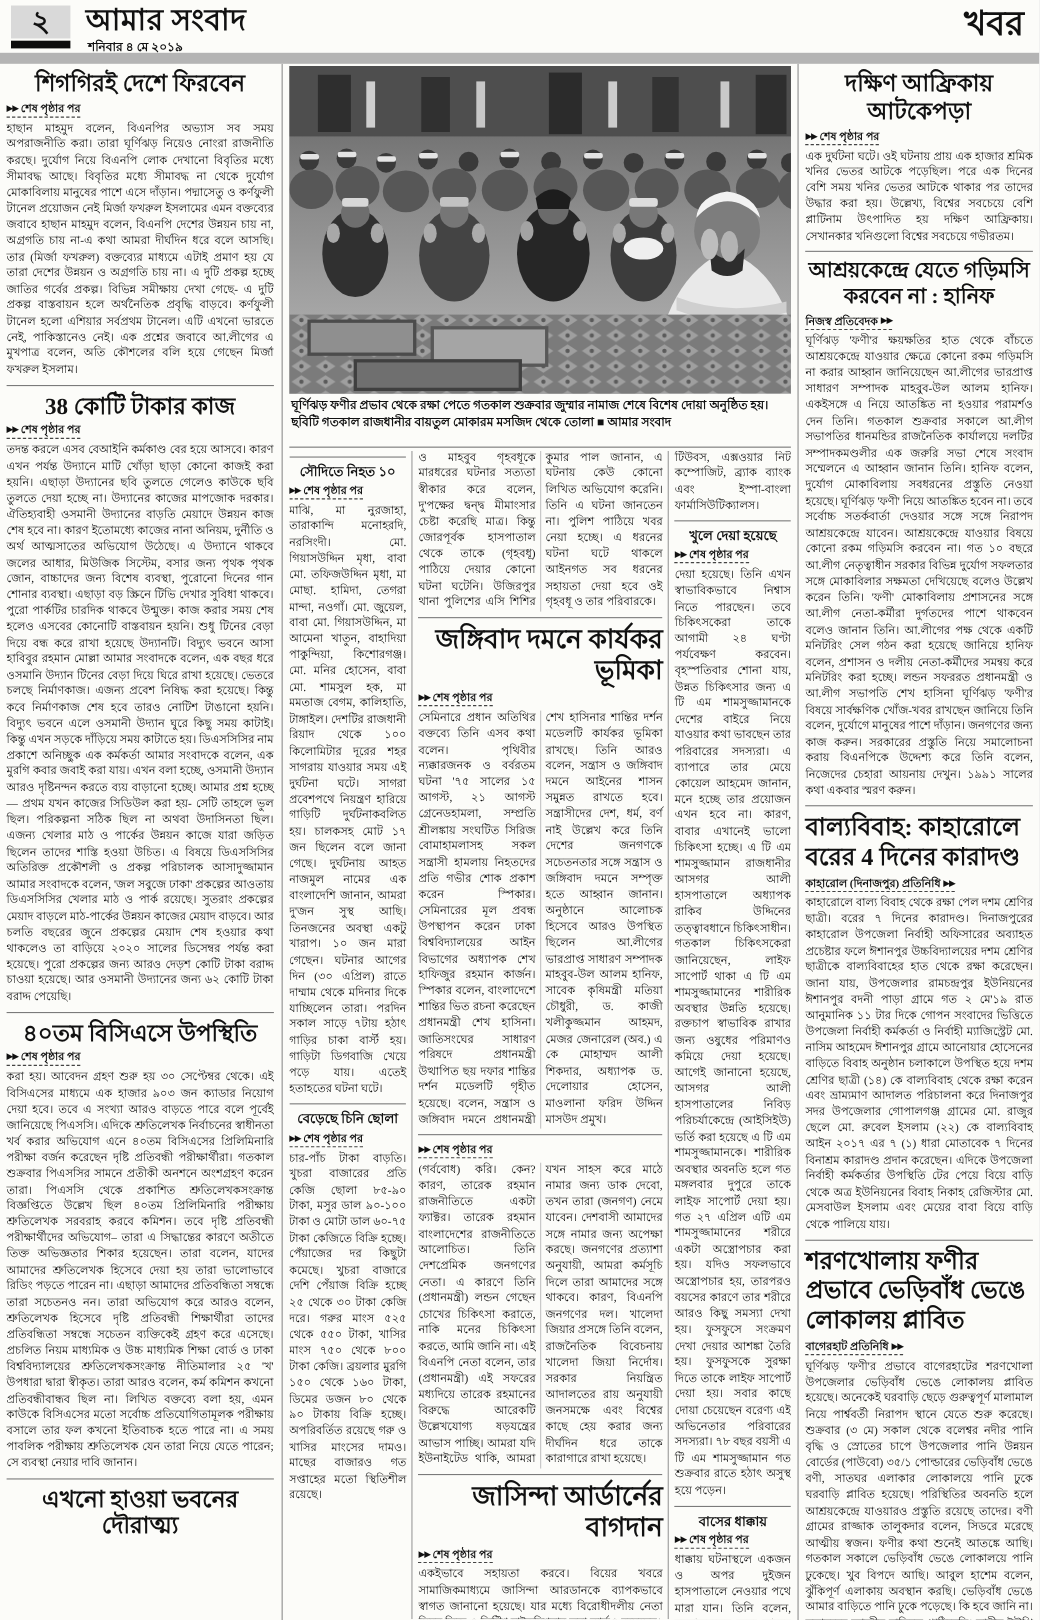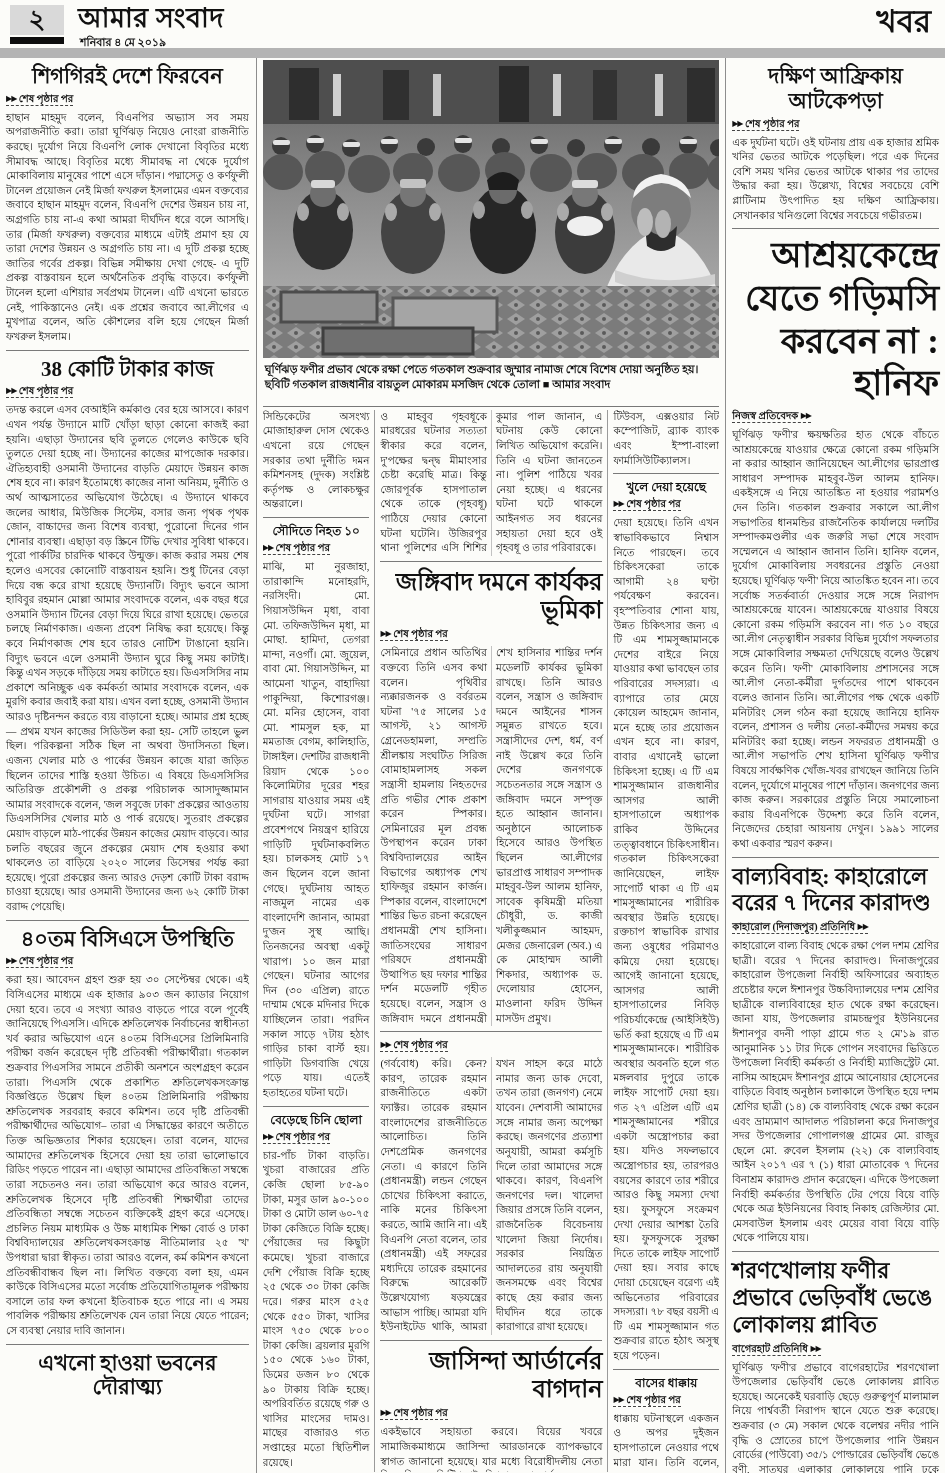--- a/index.html
+++ b/index.html
@@ -42,21 +42,21 @@
   .mcol4  { width:114px; padding-left:5px; overflow:hidden; }
   .twocol { column-count:2; column-gap:9px; column-rule:1px solid #c2c2c2; }
 
   
   .art { padding-top:2px; }
   .art.ruled { border-top:1px solid #7a7a7a; margin-top:5px; padding-top:4px; }
   h2 { margin:2px 0 2px; font-weight:bold; text-align:center; line-height:1.18; }
   .h-md   { font-size:21px; }
   .h-sm   { font-size:12px; }
   .h-2c   { font-size:24px;text-align:right; }
-  .h-big  { font-size:35px; text-align:right; line-height:1.22; }
+  .h-big  { font-size:19px; text-align:center; line-height:1.22; }
   .h-side { font-size:22px; text-align:left; line-height:1.22; }
   .marker { font-size:10px; font-weight:bold; margin:1px 0 3px; }
   .marker .mk { border-bottom:1px dashed #444; padding-bottom:1px; }
   .arrows { font-size:8px; letter-spacing:-1px; position:relative; top:-1px; }
   .body { font-size:10.3px; line-height:1.42; text-align:justify; margin:0 0 3px; }
   .lead-cont { font-size:10.3px; line-height:1.42; text-align:justify; margin:0 0 3px; }
 </style>
 </head>
 <body>
 
@@ -219,21 +219,20 @@
             <rect x="130" y="238" width="104" height="34" fill="#a5a5a5" stroke="#585858" stroke-width="3"></rect>
             <rect x="60" y="268" width="150" height="26" fill="#6f6f6f" stroke="#3f3f3f" stroke-width="3"></rect>
           </g>
         </svg>
       </div>
       <div class="caption">ঘূর্ণিঝড় ফণীর প্রভাব থেকে রক্ষা পেতে গতকাল শুক্রবার জুম্মার নামাজ শেষে বিশেষ দোয়া অনুষ্ঠিত হয়। ছবিটি গতকাল রাজধানীর বায়তুল মোকারম মসজিদ থেকে তোলা ■ আমার সংবাদ</div>
 
       <div class="mid-cols">
 
         <div class="mcol1">
-          <p class="lead-cont">সিন্ডিকেটের অসংখ্য মোজাহারুল দোস থেকেও এখনো রয়ে গেছেন সরকার তথা দুর্নীতি দমন কমিশনসহ (দুদক) সংশ্লিষ্ট কর্তৃপক্ষ ও লোকচক্ষুর অন্তরালে।</p>
           <article class="art ruled">
             <h2 class="h-sm">সৌদিতে নিহত ১০</h2>
             <div class="marker"><span class="mk"><span class="arrows">▶▶</span> <span>শেষ পৃষ্ঠার পর</span></span></div>
             <p class="body">মাঝি, মা নুরজাহা, তারাকান্দি মনোহরদি, নরসিংদী। মো. গিয়াসউদ্দিন মৃধা, বাবা মো. তফিজউদ্দিন মৃধা, মা মোছা. হামিদা, তেগরা মান্দা, নওগাঁ। মো. জুয়েল, বাবা মো. গিয়াসউদ্দিন, মা আমেনা খাতুন, বাহাদিয়া পাকুন্দিয়া, কিশোরগঞ্জ। মো. মনির হোসেন, বাবা মো. শামসুল হক, মা মমতাজ বেগম, কালিহাতি, টাঙ্গাইল। দেশটির রাজধানী রিয়াদ থেকে ১০০ কিলোমিটার দূরের শহর সাগরায় যাওয়ার সময় এই দুর্ঘটনা ঘটে। সাগরা প্রবেশপথে নিয়ন্ত্রণ হারিয়ে গাড়িটি দুর্ঘটনাকবলিত হয়। চালকসহ মোট ১৭ জন ছিলেন বলে জানা গেছে। দুর্ঘটনায় আহত নাজমুল নামের এক বাংলাদেশি জানান, আমরা দু'জন সুস্থ আছি। তিনজনের অবস্থা একটু খারাপ। ১০ জন মারা গেছেন। ঘটনার আগের দিন (৩০ এপ্রিল) রাতে দাম্মাম থেকে মদিনার দিকে যাচ্ছিলেন তারা। পরদিন সকাল সাড়ে ৭টায় হঠাৎ গাড়ির চাকা বার্স্ট হয়। গাড়িটা ডিগবাজি খেয়ে পড়ে যায়। এতেই হতাহতের ঘটনা ঘটে।</p>
           </article>
           <article class="art ruled">
             <h2 class="h-sm">বেড়েছে চিনি ছোলা</h2>
             <div class="marker"><span class="mk"><span class="arrows">▶▶</span> <span>শেষ পৃষ্ঠার পর</span></span></div>
             <p class="body">চার-পাঁচ টাকা বাড়তি। খুচরা বাজারের প্রতি কেজি ছোলা ৮৫-৯০ টাকা, মসুর ডাল ৯০-১০০ টাকা ও মোটা ডাল ৬০-৭৫ টাকা কেজিতে বিক্রি হচ্ছে। পেঁয়াজের দর কিছুটা কমেছে। খুচরা বাজারে দেশি পেঁয়াজ বিক্রি হচ্ছে ২৫ থেকে ৩০ টাকা কেজি দরে। গরুর মাংস ৫২৫ থেকে ৫৫০ টাকা, খাসির মাংস ৭৫০ থেকে ৮০০ টাকা কেজি। ব্রয়লার মুরগি ১৫০ থেকে ১৬০ টাকা, ডিমের ডজন ৮০ থেকে ৯০ টাকায় বিক্রি হচ্ছে। অপরিবর্তিত রয়েছে গরু ও খাসির মাংসের দামও। মাছের বাজারও গত সপ্তাহের মতো স্থিতিশীল রয়েছে।</p>
           </article>
@@ -285,21 +284,21 @@
         <h2 class="h-md">দক্ষিণ আফ্রিকায় আটকেপড়া</h2>
         <div class="marker"><span class="mk"><span class="arrows">▶▶</span> <span>শেষ পৃষ্ঠার পর</span></span></div>
         <p class="body">এক দুর্ঘটনা ঘটে। ওই ঘটনায় প্রায় এক হাজার শ্রমিক খনির ভেতর আটকে পড়েছিল। পরে এক দিনের বেশি সময় খনির ভেতর আটকে থাকার পর তাদের উদ্ধার করা হয়। উল্লেখ্য, বিশ্বের সবচেয়ে বেশি প্লাটিনাম উৎপাদিত হয় দক্ষিণ আফ্রিকায়। সেখানকার খনিগুলো বিশ্বের সবচেয়ে গভীরতম।</p>
       </article>
       <article class="art ruled">
         <h2 class="h-big">আশ্রয়কেন্দ্রে যেতে গড়িমসি করবেন না : হানিফ</h2>
         <div class="marker"><span class="mk"><span>নিজস্ব প্রতিবেদক</span> <span class="arrows">▶▶</span></span></div>
         <p class="body">ঘূর্ণিঝড় 'ফণী'র ক্ষয়ক্ষতির হাত থেকে বাঁচতে আশ্রয়কেন্দ্রে যাওয়ার ক্ষেত্রে কোনো রকম গড়িমসি না করার আহ্বান জানিয়েছেন আ.লীগের ভারপ্রাপ্ত সাধারণ সম্পাদক মাহবুব-উল আলম হানিফ। একইসঙ্গে এ নিয়ে আতঙ্কিত না হওয়ার পরামর্শও দেন তিনি। গতকাল শুক্রবার সকালে আ.লীগ সভাপতির ধানমন্ডির রাজনৈতিক কার্যালয়ে দলটির সম্পাদকমণ্ডলীর এক জরুরি সভা শেষে সংবাদ সম্মেলনে এ আহ্বান জানান তিনি। হানিফ বলেন, দুর্যোগ মোকাবিলায় সবধরনের প্রস্তুতি নেওয়া হয়েছে। ঘূর্ণিঝড় 'ফণী' নিয়ে আতঙ্কিত হবেন না। তবে সর্বোচ্চ সতর্কবার্তা দেওয়ার সঙ্গে সঙ্গে নিরাপদ আশ্রয়কেন্দ্রে যাবেন। আশ্রয়কেন্দ্রে যাওয়ার বিষয়ে কোনো রকম গড়িমসি করবেন না। গত ১০ বছরে আ.লীগ নেতৃত্বাধীন সরকার বিভিন্ন দুর্যোগ সফলতার সঙ্গে মোকাবিলার সক্ষমতা দেখিয়েছে বলেও উল্লেখ করেন তিনি। 'ফণী' মোকাবিলায় প্রশাসনের সঙ্গে আ.লীগ নেতা-কর্মীরা দুর্গতদের পাশে থাকবেন বলেও জানান তিনি। আ.লীগের পক্ষ থেকে একটি মনিটরিং সেল গঠন করা হয়েছে জানিয়ে হানিফ বলেন, প্রশাসন ও দলীয় নেতা-কর্মীদের সমন্বয় করে মনিটরিং করা হচ্ছে। লন্ডন সফররত প্রধানমন্ত্রী ও আ.লীগ সভাপতি শেখ হাসিনা ঘূর্ণিঝড় 'ফণী'র বিষয়ে সার্বক্ষণিক খোঁজ-খবর রাখছেন জানিয়ে তিনি বলেন, দুর্যোগে মানুষের পাশে দাঁড়ান। জনগণের জন্য কাজ করুন। সরকারের প্রস্তুতি নিয়ে সমালোচনা করায় বিএনপিকে উদ্দেশ্য করে তিনি বলেন, নিজেদের চেহারা আয়নায় দেখুন। ১৯৯১ সালের কথা একবার স্মরণ করুন।</p>
       </article>
       <article class="art ruled">
-        <h2 class="h-side">বাল্যবিবাহ: কাহারোলে বরের ৭ দিনের কারাদণ্ড</h2>
+        <h2 class="h-side">বাল্যবিবাহ: কাহারোলে বরের 4 দিনের কারাদণ্ড</h2>
         <div class="marker"><span class="mk"><span>কাহারোল (দিনাজপুর) প্রতিনিধি</span> <span class="arrows">▶▶</span></span></div>
         <p class="body">কাহারোলে বাল্য বিবাহ থেকে রক্ষা পেল দশম শ্রেণির ছাত্রী। বরের ৭ দিনের কারাদণ্ড। দিনাজপুরের কাহারোল উপজেলা নির্বাহী অফিসারের অব্যাহত প্রচেষ্টার ফলে ঈশানপুর উচ্চবিদ্যালয়ের দশম শ্রেণির ছাত্রীকে বাল্যবিবাহের হাত থেকে রক্ষা করেছেন। জানা যায়, উপজেলার রামচন্দ্রপুর ইউনিয়নের ঈশানপুর বদনী পাড়া গ্রামে গত ২ মে'১৯ রাত আনুমানিক ১১ টার দিকে গোপন সংবাদের ভিত্তিতে উপজেলা নির্বাহী কর্মকর্তা ও নির্বাহী ম্যাজিস্ট্রেট মো. নাসিম আহমেদ ঈশানপুর গ্রামে আনোয়ার হোসেনের বাড়িতে বিবাহ অনুষ্ঠান চলাকালে উপস্থিত হয়ে দশম শ্রেণির ছাত্রী (১৪) কে বাল্যবিবাহ থেকে রক্ষা করেন এবং ভ্রাম্যমাণ আদালত পরিচালনা করে দিনাজপুর সদর উপজেলার গোপালগঞ্জ গ্রামের মো. রাজুর ছেলে মো. রুবেল ইসলাম (২২) কে বাল্যবিবাহ আইন ২০১৭ এর ৭ (১) ধারা মোতাবেক ৭ দিনের বিনাশ্রম কারাদণ্ড প্রদান করেছেন। এদিকে উপজেলা নির্বাহী কর্মকর্তার উপস্থিতি টের পেয়ে বিয়ে বাড়ি থেকে অত্র ইউনিয়নের বিবাহ নিকাহ রেজিস্টার মো. মেসবাউল ইসলাম এবং মেয়ের বাবা বিয়ে বাড়ি থেকে পালিয়ে যায়।</p>
       </article>
       <article class="art ruled">
         <h2 class="h-side">শরণখোলায় ফণীর প্রভাবে ভেড়িবাঁধ ভেঙে লোকালয় প্লাবিত</h2>
         <div class="marker"><span class="mk"><span>বাগেরহাট প্রতিনিধি</span> <span class="arrows">▶▶</span></span></div>
         <p class="body">ঘূর্ণিঝড় 'ফণী'র প্রভাবে বাগেরহাটের শরণখোলা উপজেলার ভেড়িবাঁধ ভেঙে লোকালয় প্লাবিত হয়েছে। অনেকেই ঘরবাড়ি ছেড়ে গুরুত্বপূর্ণ মালামাল নিয়ে পার্শ্ববর্তী নিরাপদ স্থানে যেতে শুরু করেছে। শুক্রবার (৩ মে) সকাল থেকে বলেশ্বর নদীর পানি বৃদ্ধি ও স্রোতের চাপে উপজেলার পানি উন্নয়ন বোর্ডের (পাউবো) ৩৫/১ পোল্ডারের ভেড়িবাঁধ ভেঙে বণী, সাতঘর এলাকার লোকালয়ে পানি ঢুকে ঘরবাড়ি প্লাবিত হয়েছে। পরিস্থিতির অবনতি হলে আশ্রয়কেন্দ্রে যাওয়ারও প্রস্তুতি রয়েছে তাদের। বণী গ্রামের রাজ্জাক তালুকদার বলেন, সিডরে মরেছে আত্মীয় স্বজন। ফণীর কথা শুনেই আতঙ্কে আছি। গতকাল সকালে ভেড়িবাঁধ ভেঙে লোকালয়ে পানি ঢুকেছে। খুব বিপদে আছি। আবুল হাশেম বলেন, ঝুঁকিপূর্ণ এলাকায় অবস্থান করছি। ভেড়িবাঁধ ভেঙে আমার বাড়িতে পানি ঢুকে পড়েছে। কি হবে জানি না। সন্তানদের আত্মীয় বাড়িতে পাঠিয়েছি। স্থানীয় ইউপি সদস্য রিয়াদুল হোসেন পঞ্চায়েত বলেন, আগে থেকেই ঝুঁকিপূর্ণ ভেড়িবাঁধ সকালে জোয়ারের পানির চাপে ভেঙে লোকালয়ে ঢুকে পড়েছে। বেশকিছু ঘরবাড়ি প্লাবিত হয়েছে। সাউথখালি ইউনিয়ন পরিষদের ভারপ্রাপ্ত চেয়ারম্যান খলিলুর রহমান বলেন, বণী এলাকার ভেড়িবাঁধের একটি অংশ ভেঙে নদী গর্ভে বিলীন হয়ে গেছে। বাগেরহাট পানি উন্নয়ন বোর্ডের নির্বাহী প্রকৌশলী নাহিদুজ্জামান খান বলেন, ভেড়িবাঁধ ভাঙার খবর শুনেছি। আমরা খোঁজ নিচ্ছি। প্রকল্পের লোকদের সাথে যোগাযোগ করে চেষ্টা করছি দ্রুত মেরামত করার।</p>
       </article>
 
     </div>

